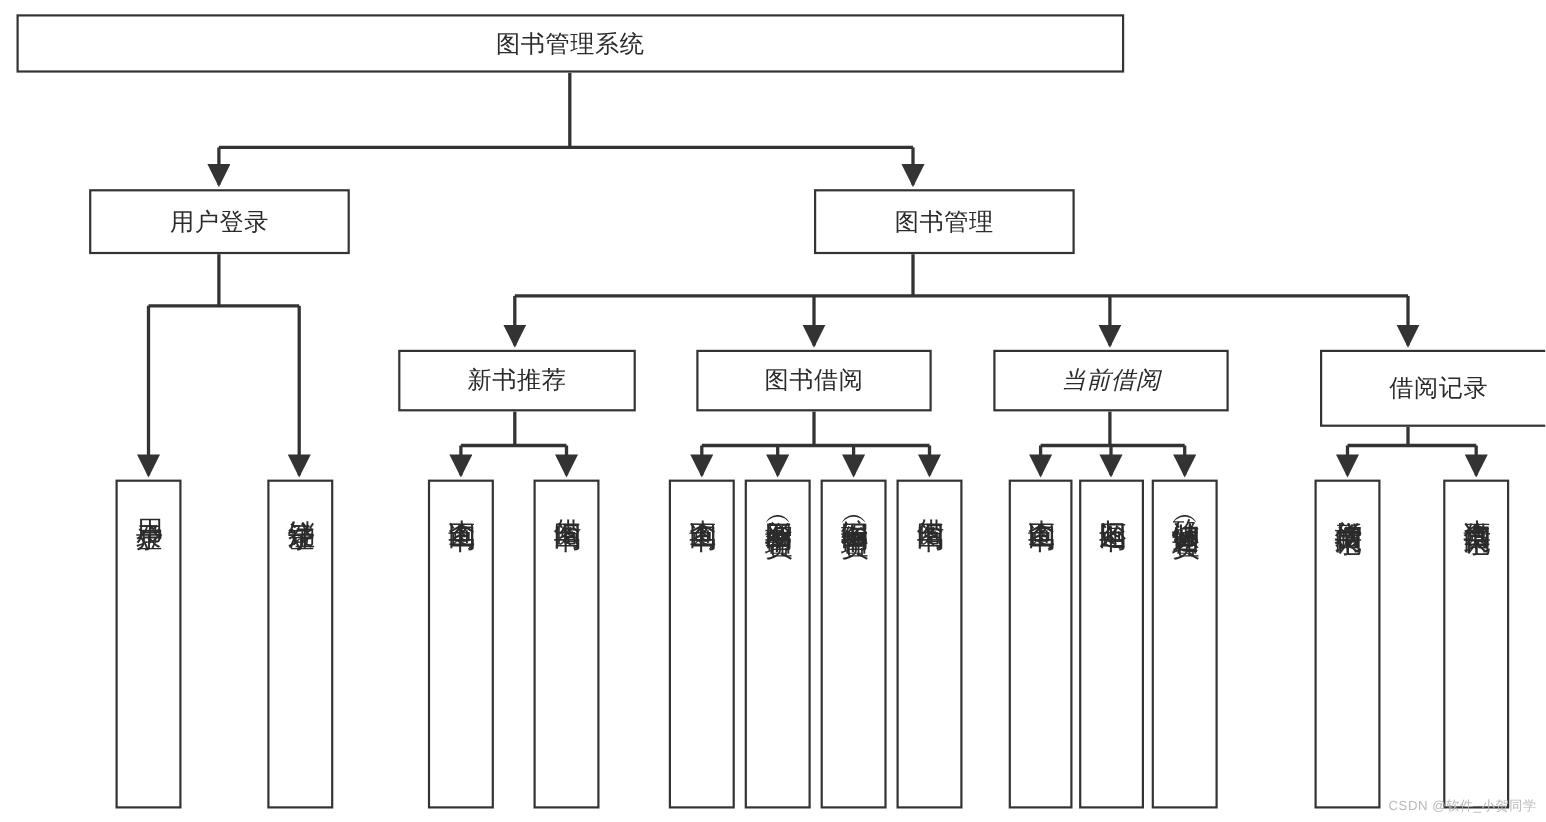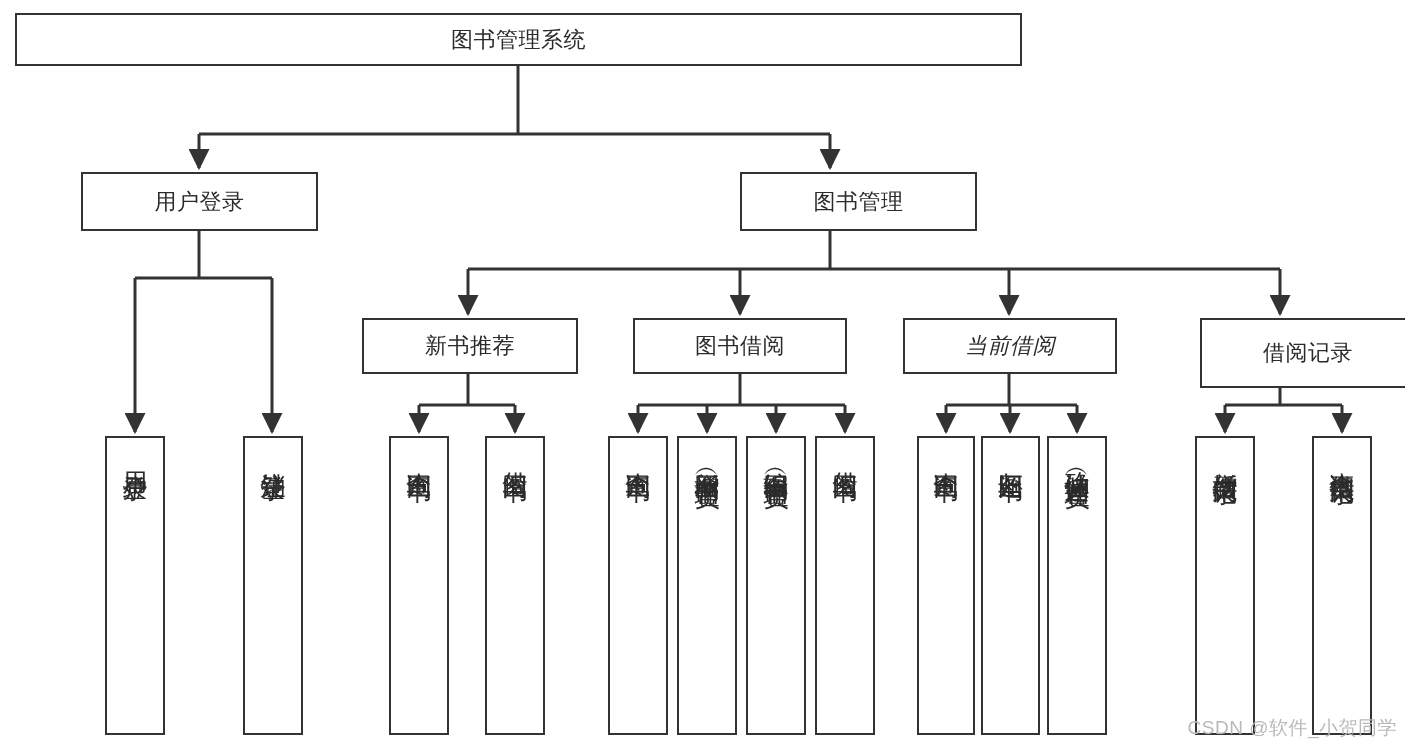--- a/index.html
+++ b/index.html
@@ -51,21 +51,21 @@
     writing-mode: vertical-rl;
     text-orientation: upright;
     font-size: 25px;
     letter-spacing: 2px;
     line-height: 1;
   }
   #watermark {
     position: absolute;
     right: 8px;
     bottom: 6px;
-    font-size: 19px;
+    font-size: 12px;
     color: #b9b9b9;
     letter-spacing: 0.5px;
     white-space: nowrap;
   }
 </style>
 </head>
 <body>
 
 <div id="canvas">
 

